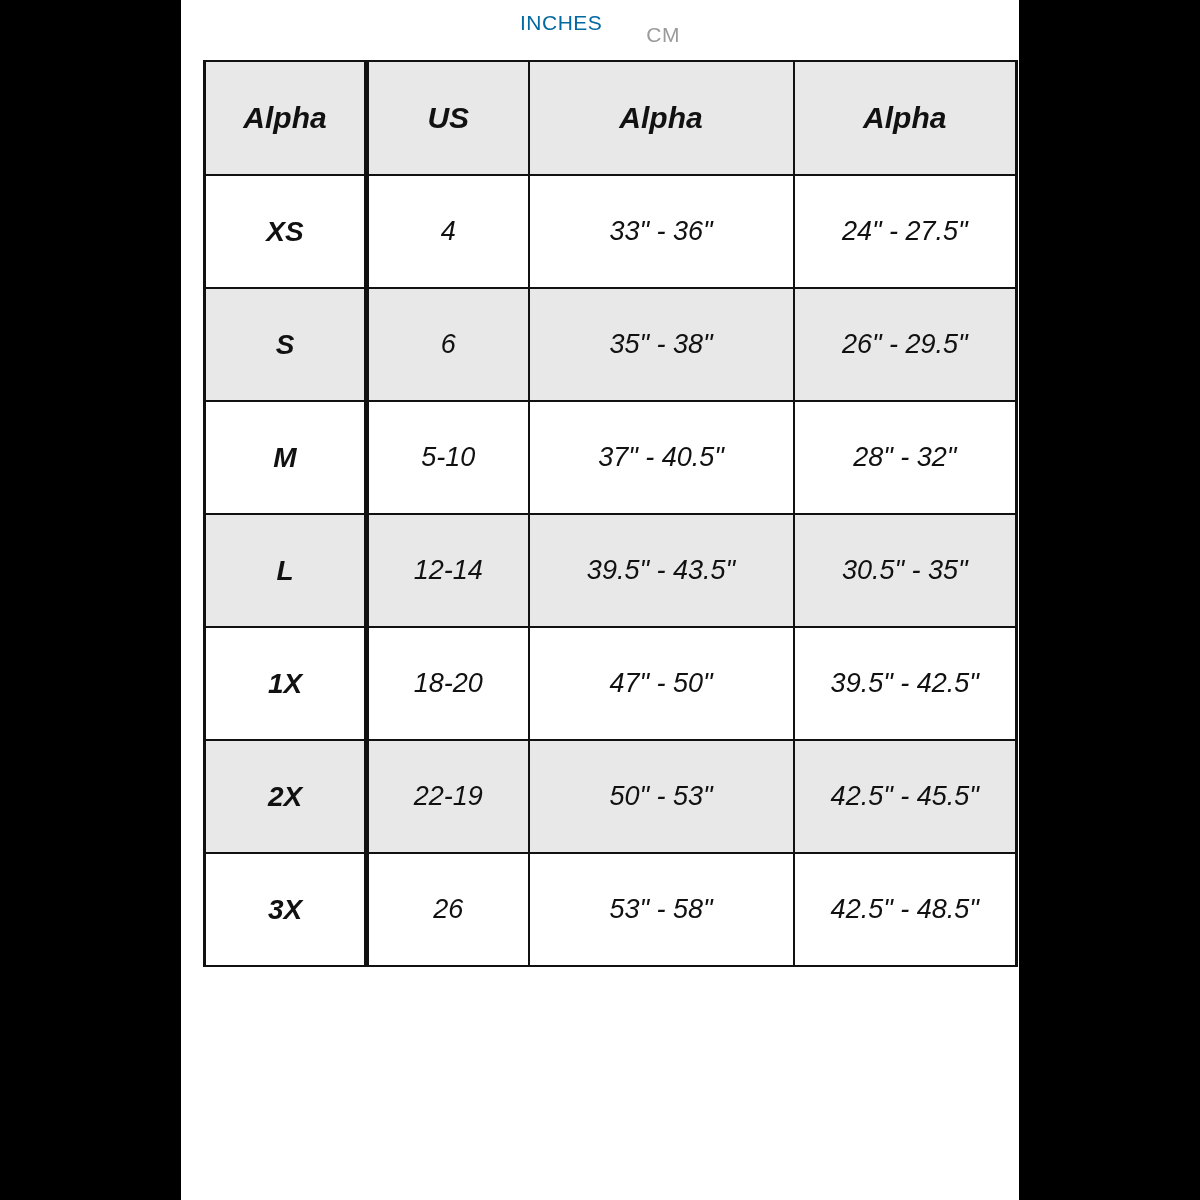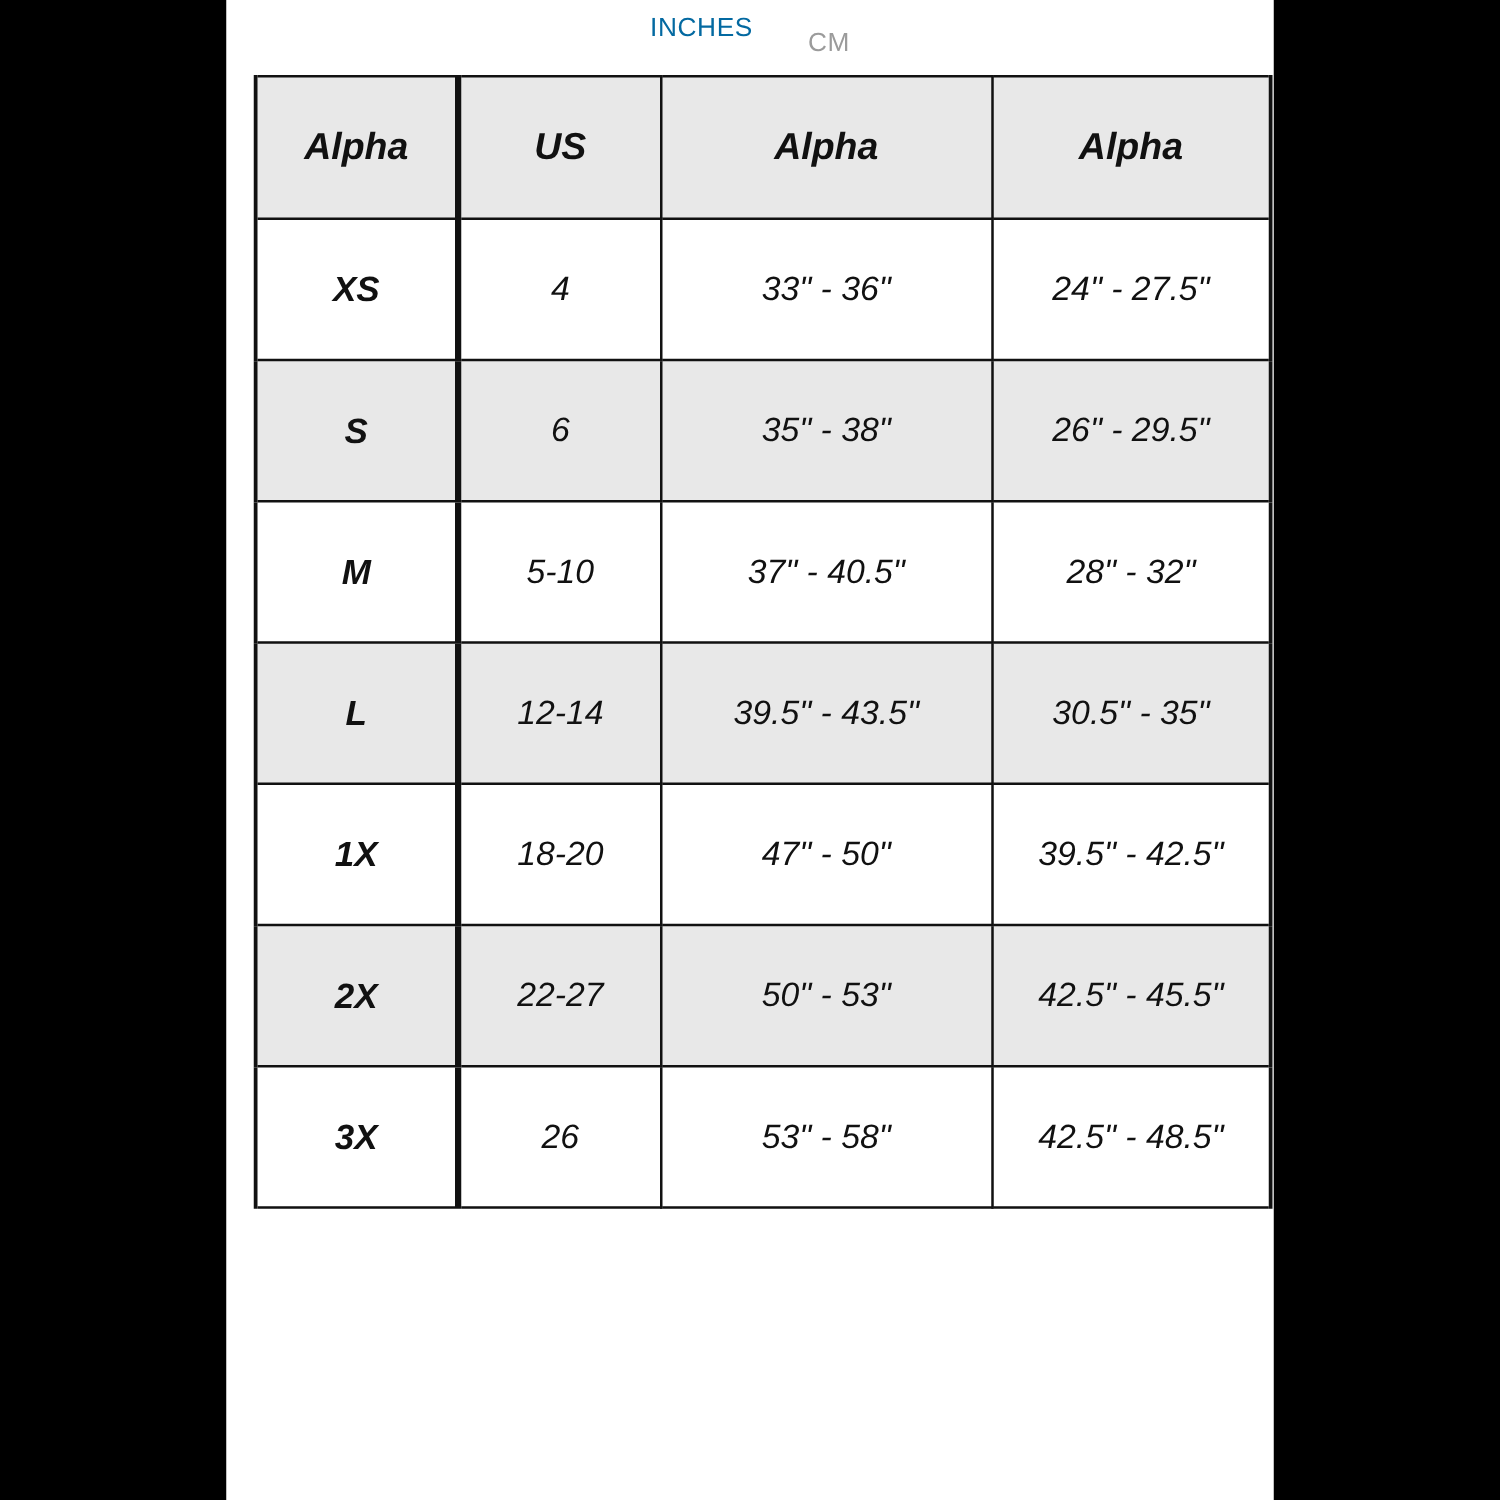--- a/index.html
+++ b/index.html
@@ -156,21 +156,21 @@
           <td>30.5" - 35"</td>
         </tr>
         <tr>
           <td class="alpha">1X</td>
           <td>18-20</td>
           <td>47" - 50"</td>
           <td>39.5" - 42.5"</td>
         </tr>
         <tr class="shaded">
           <td class="alpha">2X</td>
-          <td>22-27</td>
+          <td>22-19</td>
           <td>50" - 53"</td>
           <td>42.5" - 45.5"</td>
         </tr>
         <tr>
           <td class="alpha">3X</td>
           <td>26</td>
           <td>53" - 58"</td>
           <td>42.5" - 48.5"</td>
         </tr>
       </tbody>

